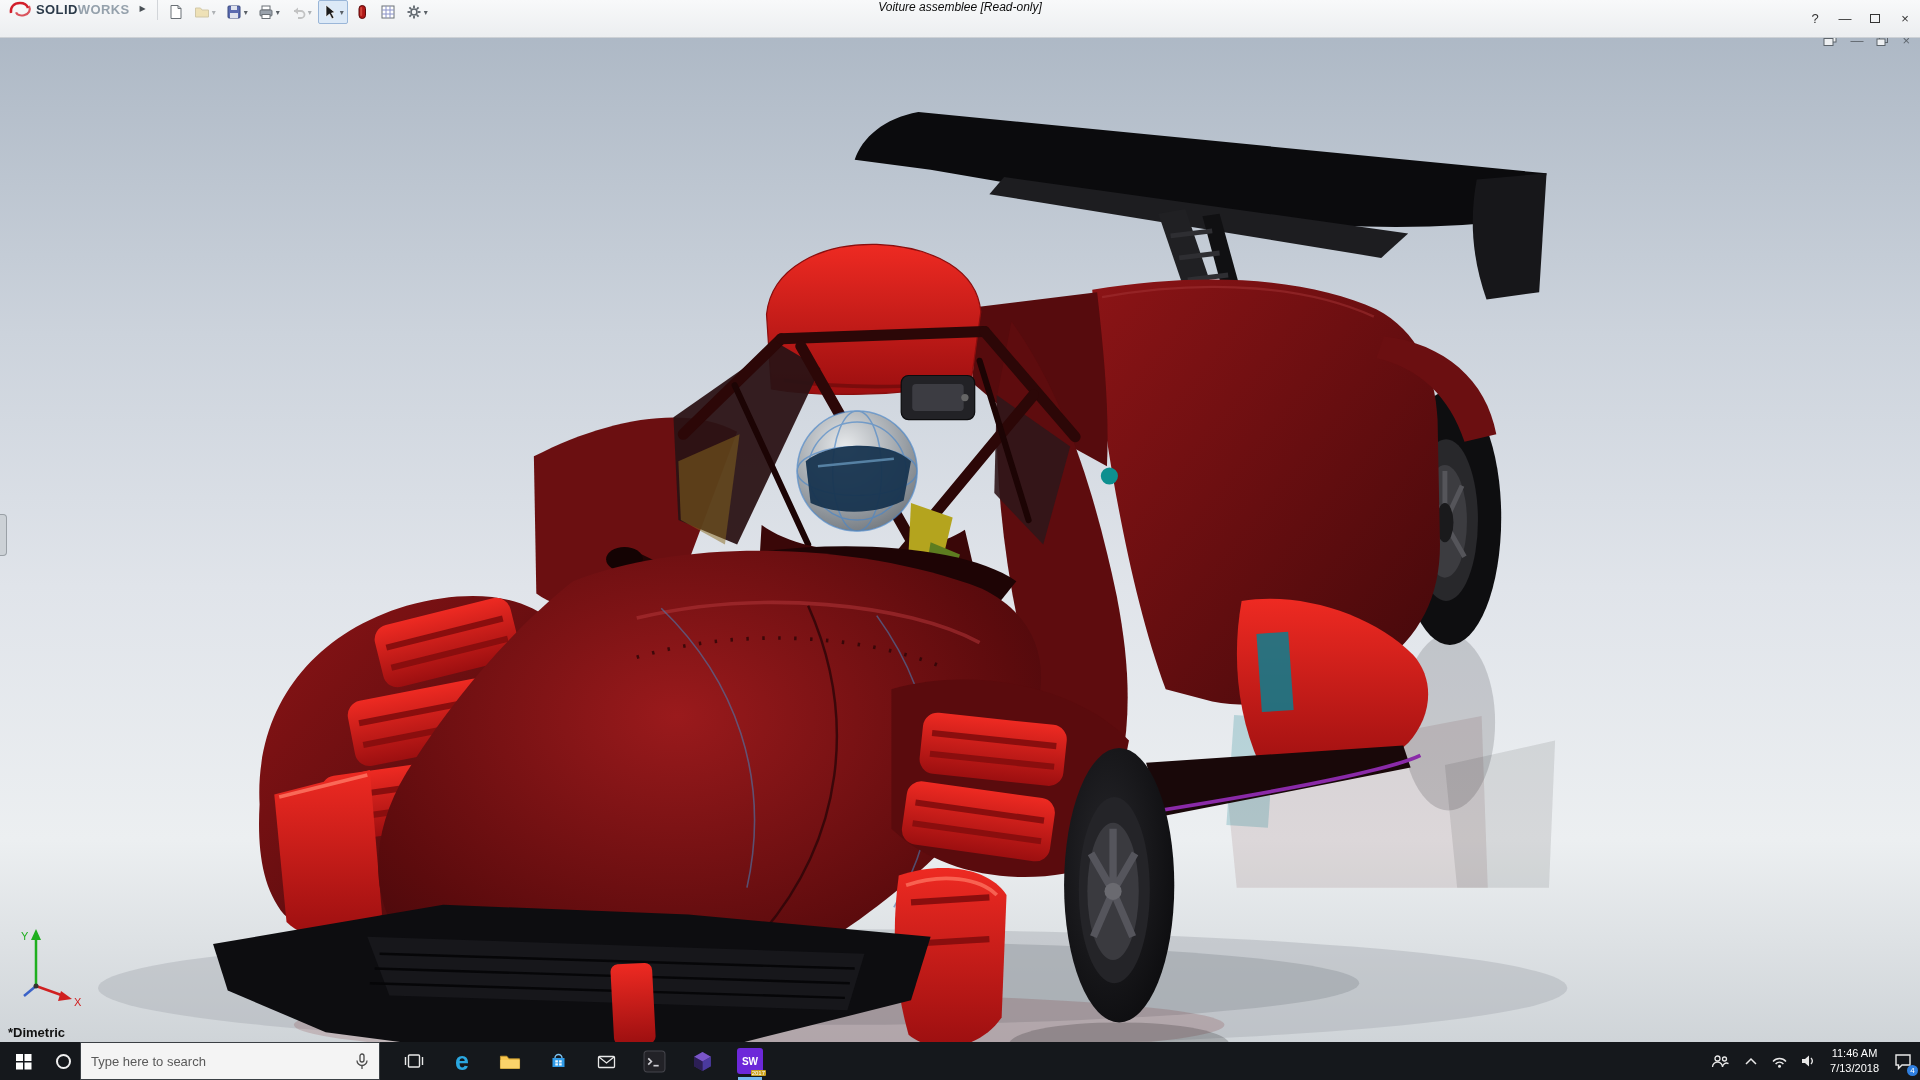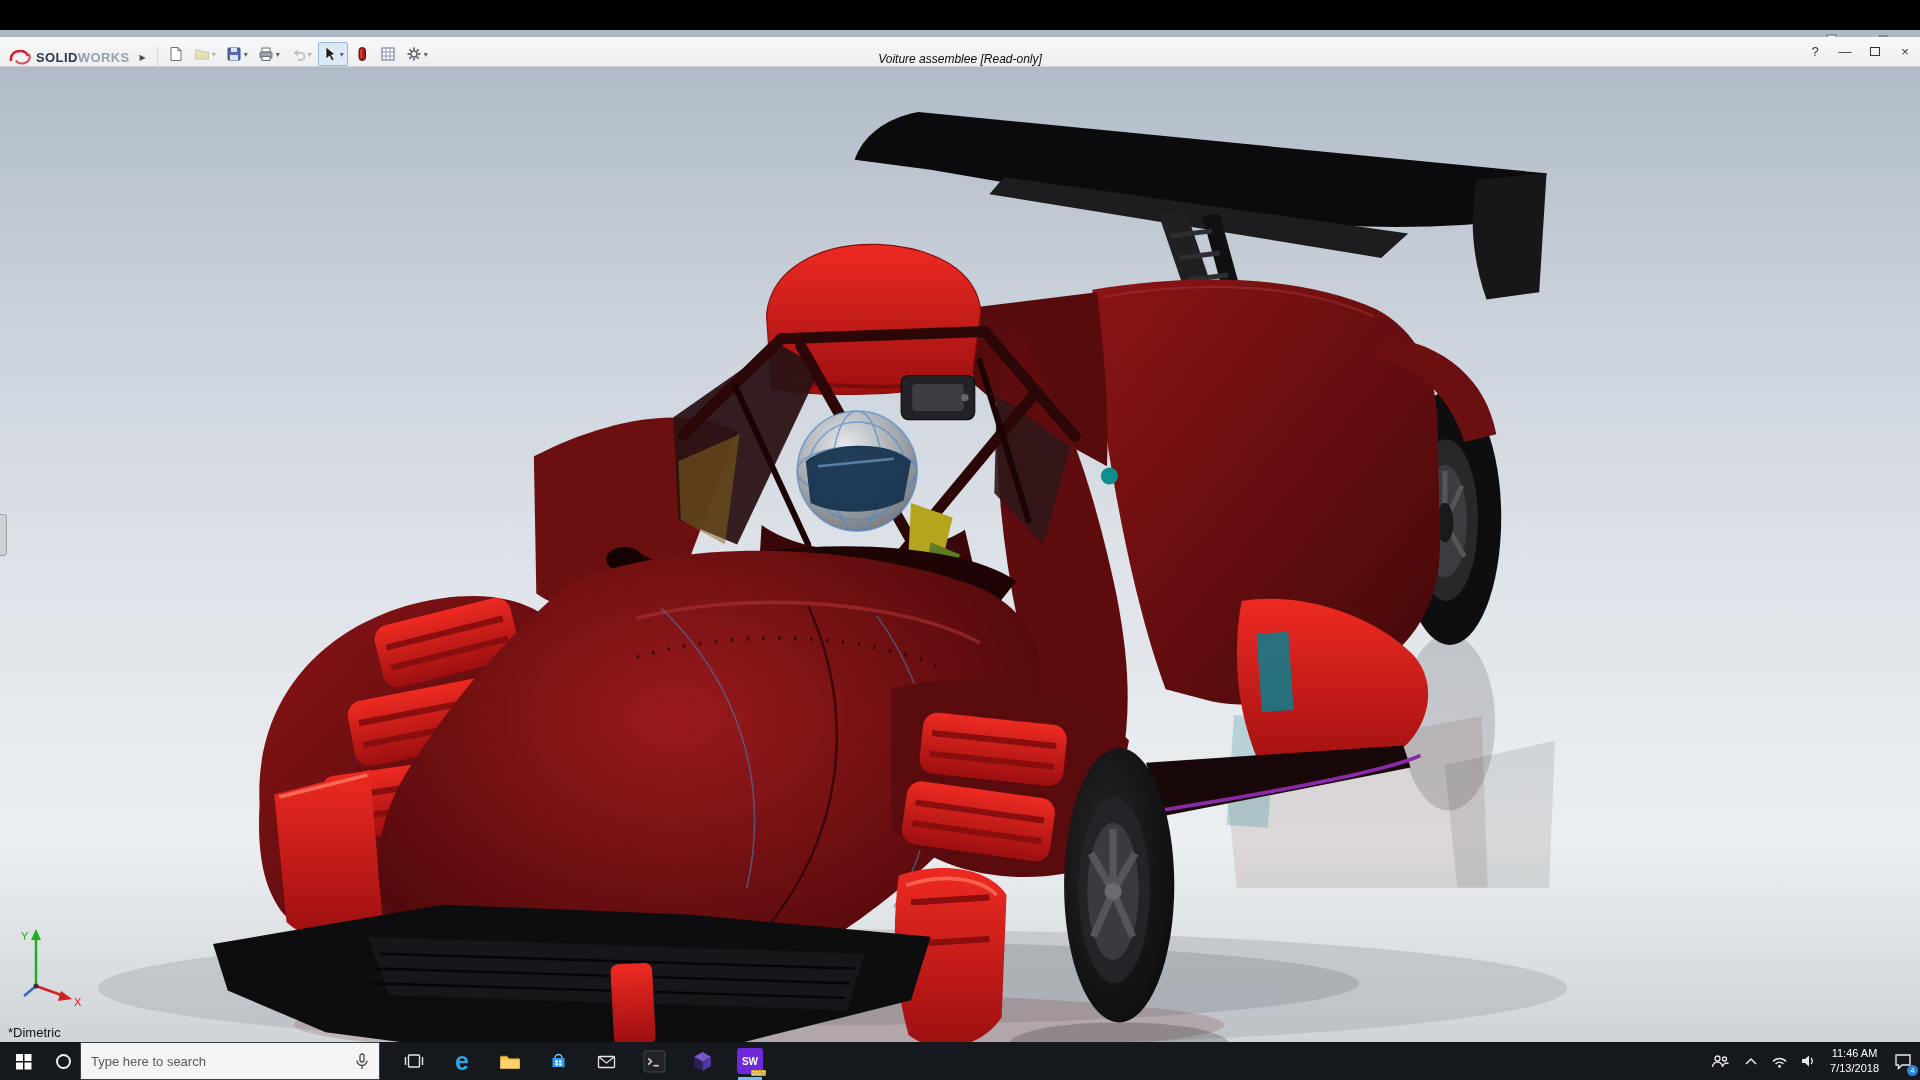--- a/index.html
+++ b/index.html
@@ -1,21 +1,21 @@
 <!DOCTYPE html>
 <html><head>
 <meta charset="utf-8">
 <style>
   * { margin:0; padding:0; box-sizing:border-box; }
   html,body { width:1920px; height:1080px; overflow:hidden; font-family:"Liberation Sans",sans-serif; background:#000; }
 
   
-  .titlebar { position:absolute; top:0; left:0; right:0; height:30px;
+  .titlebar { position:absolute; top:0; left:0; right:0; height:38px;
     background:linear-gradient(#f8f9fa,#eceef0); border-bottom:1px solid #cdd1d5;
-    display:flex; align-items:flex-end; padding-left:8px; z-index:20;margin-top:37px; }
+    display:flex; align-items:flex-start; padding-left:8px; z-index:20; }
   .brand { display:flex; align-items:center; gap:4px; }
   .brand-text { font-size:13px; font-weight:700; letter-spacing:.4px; }
   .brand-solid { color:#2b3a49; } .brand-works { color:#95a1ac; }
   .flyout { font-size:8px; color:#4a5056; padding:4px 6px; margin-left:4px; cursor:default; }
   .tb-sep { width:1px; height:20px; background:#d2d5d9; margin:0 5px; }
   .tbtn { height:24px; display:flex; align-items:center; gap:2px; padding:0 3px; margin:0 1px;
     border:1px solid transparent; border-radius:2px; }
   .tbtn.pressed { border-color:#9ab6d8; background:#dce9f7; }
   .tbtn.disabled { opacity:.45; }
   .caret { font-size:8px; color:#5a6066; }
@@ -24,21 +24,21 @@
   .winbtn { width:30px; height:100%; display:flex; align-items:center; justify-content:center;
     font-size:13px; color:#333; }
   .maxbox { width:10px; height:9px; border:1px solid #333; display:inline-block; }
 
   
   .viewport { position:absolute; top:30px; left:0; right:0; bottom:38px; overflow:hidden; }
   .viewport > svg.scene { position:absolute; inset:0; width:100%; height:100%; }
   .vp-controls { position:absolute; top:4px; right:10px; display:flex; gap:13px; align-items:center;
     color:#5d646b; font-size:13px; z-index:5; }
   .vp-controls .glyph { line-height:1; cursor:default; }
-  .view-label { position:absolute; left:8px; bottom:2px; font-size:13px; color:#111; font-weight:400; z-index:5; }
+  .view-label { position:absolute; left:8px; bottom:2px; font-size:13px; color:#111; font-weight:700; z-index:5; }
   .triad { position:absolute; left:16px; bottom:34px; z-index:5; }
   .edge-handle { position:absolute; left:0; top:calc(50% - 22px); width:7px; height:42px;
     background:#ccd1d6; border:1px solid #9aa0a6; border-left:none; border-radius:0 4px 4px 0; z-index:5; }
 
   
   .taskbar { position:absolute; bottom:0; left:0; right:0; height:38px; background:#15181c;
     display:flex; align-items:stretch; z-index:20; }
   .tb-start { width:46px; display:flex; align-items:center; justify-content:center; }
   .tb-cortana { width:34px; display:flex; align-items:center; justify-content:center; }
   .ring { width:15px; height:15px; border:2px solid #f0f0f0; border-radius:50%; }

